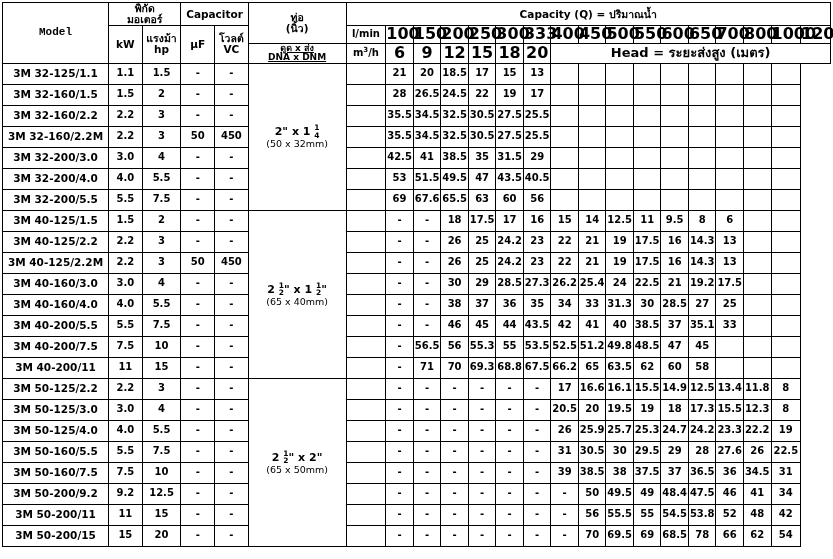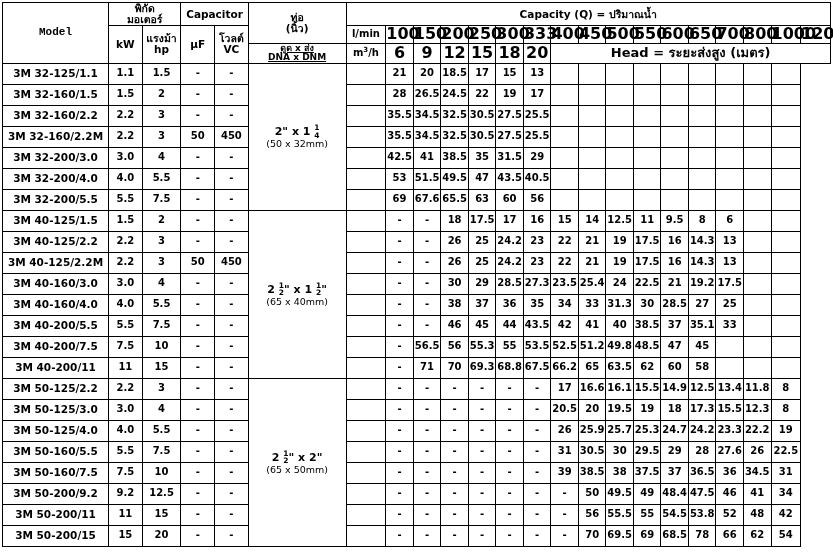--- a/index.html
+++ b/index.html
@@ -433,21 +433,21 @@
         <td class="val">4</td>
         <td class="val">-</td>
         <td class="val">-</td>
         <td class="val"></td>
         <td class="val">-</td>
         <td class="val">-</td>
         <td class="val">30</td>
         <td class="val">29</td>
         <td class="val">28.5</td>
         <td class="val">27.3</td>
-        <td class="val">23.5</td>
+        <td class="val">26.2</td>
         <td class="val">25.4</td>
         <td class="val">24</td>
         <td class="val">22.5</td>
         <td class="val">21</td>
         <td class="val">19.2</td>
         <td class="val">17.5</td>
         <td class="val"></td>
         <td class="val"></td>
       </tr>
       <tr>

